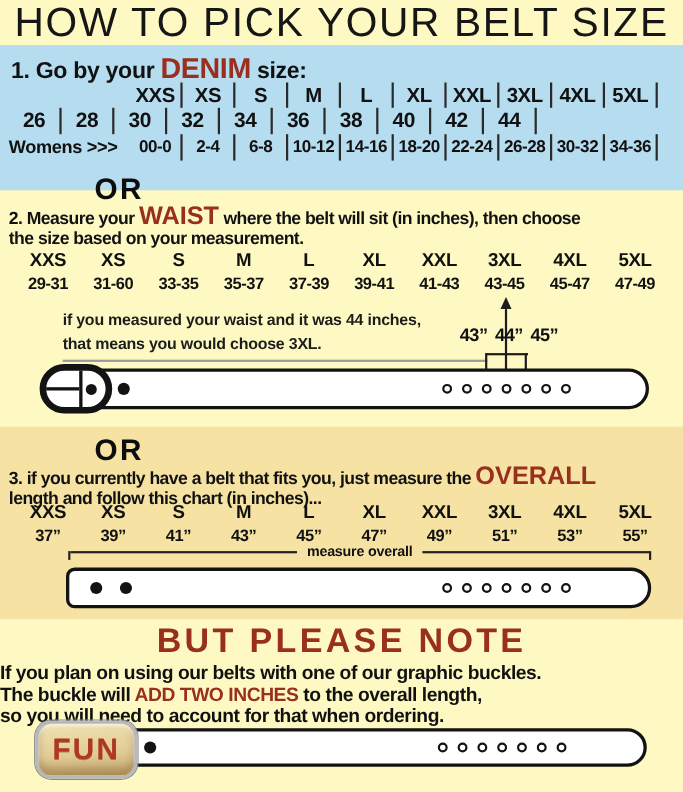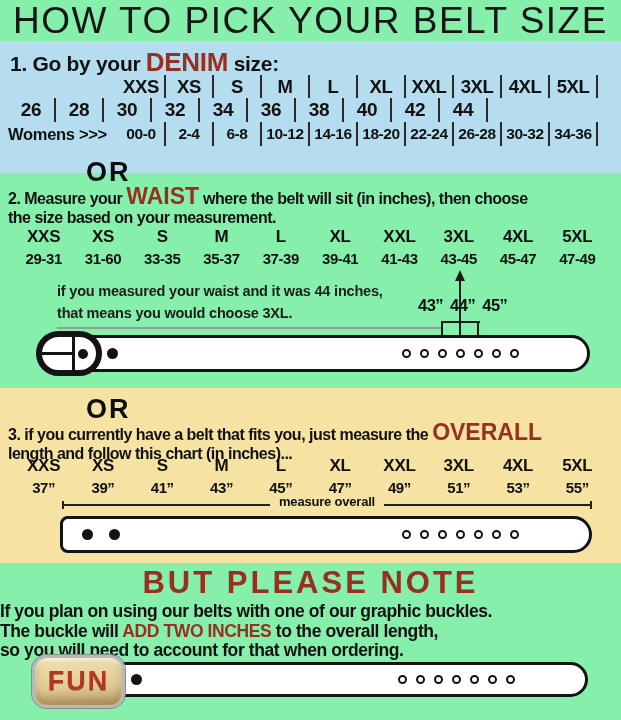--- a/index.html
+++ b/index.html
@@ -1,19 +1,19 @@
 <!DOCTYPE html>
 <html><head>
 <meta charset="utf-8">
 <style>
   * { box-sizing: border-box; margin: 0; padding: 0; }
   body { margin: 0; background: #fff; }
   .page {
     position: relative; width: 621px; height: 720px;
-    background: #86efac; overflow: hidden;
+    background: #fef9c3; overflow: hidden;
     font-family: "Liberation Sans", sans-serif; color: #111;
   }
   .sec { position: absolute; left: 0; width: 621px; }
 
   
   .title {
     top: 0; height: 42px; display: flex; align-items: center; justify-content: center;
     font-size: 37px; font-weight: 400; letter-spacing: 1.5px; color: #161616; white-space: nowrap;
   }
 
@@ -68,21 +68,21 @@
   .dot  { position: absolute; width: 11px; height: 11px; border-radius: 50%; background: #131313; }
   .buckle {
     position: absolute; width: 66px; height: 45px; background: #fff;
     border: 6px solid #131313; border-radius: 23px; z-index: 3;
   }
   .buckle .bar   { position: absolute; left: 55%; top: 0; bottom: 0; width: 3px; background: #131313; }
   .buckle .prong { position: absolute; left: 0; top: calc(50% - 1.5px); width: 55%; height: 3px; background: #131313; }
   .buckle .bdot  { position: absolute; left: 66%; top: calc(50% - 5px); width: 10px; height: 10px; border-radius: 50%; background: #131313; }
 
   
-  .dim { position: absolute; display: flex; align-items: center; }
+  .dim { position: absolute; display: flex; align-items: flex-start; }
   .dim .tick { width: 2px; height: 8px; background: #222; }
   .dim .dline { flex: 1; height: 2px; background: #222; }
   .dim .dlab { font-size: 13px; font-weight: bold; margin: -8px 9px 0 9px; letter-spacing: -0.2px; }
 
   
   .note-title {
     position: absolute; left: 0; width: 100%; text-align: center;
     font-size: 31px; font-weight: bold; letter-spacing: 3px; color: #992f1f; white-space: nowrap;
   }
   .note-body { position: absolute; left: 0; width: 100%; text-align: left; font-size: 17.5px; font-weight: bold; letter-spacing: -0.4px; line-height: 19.5px; }

